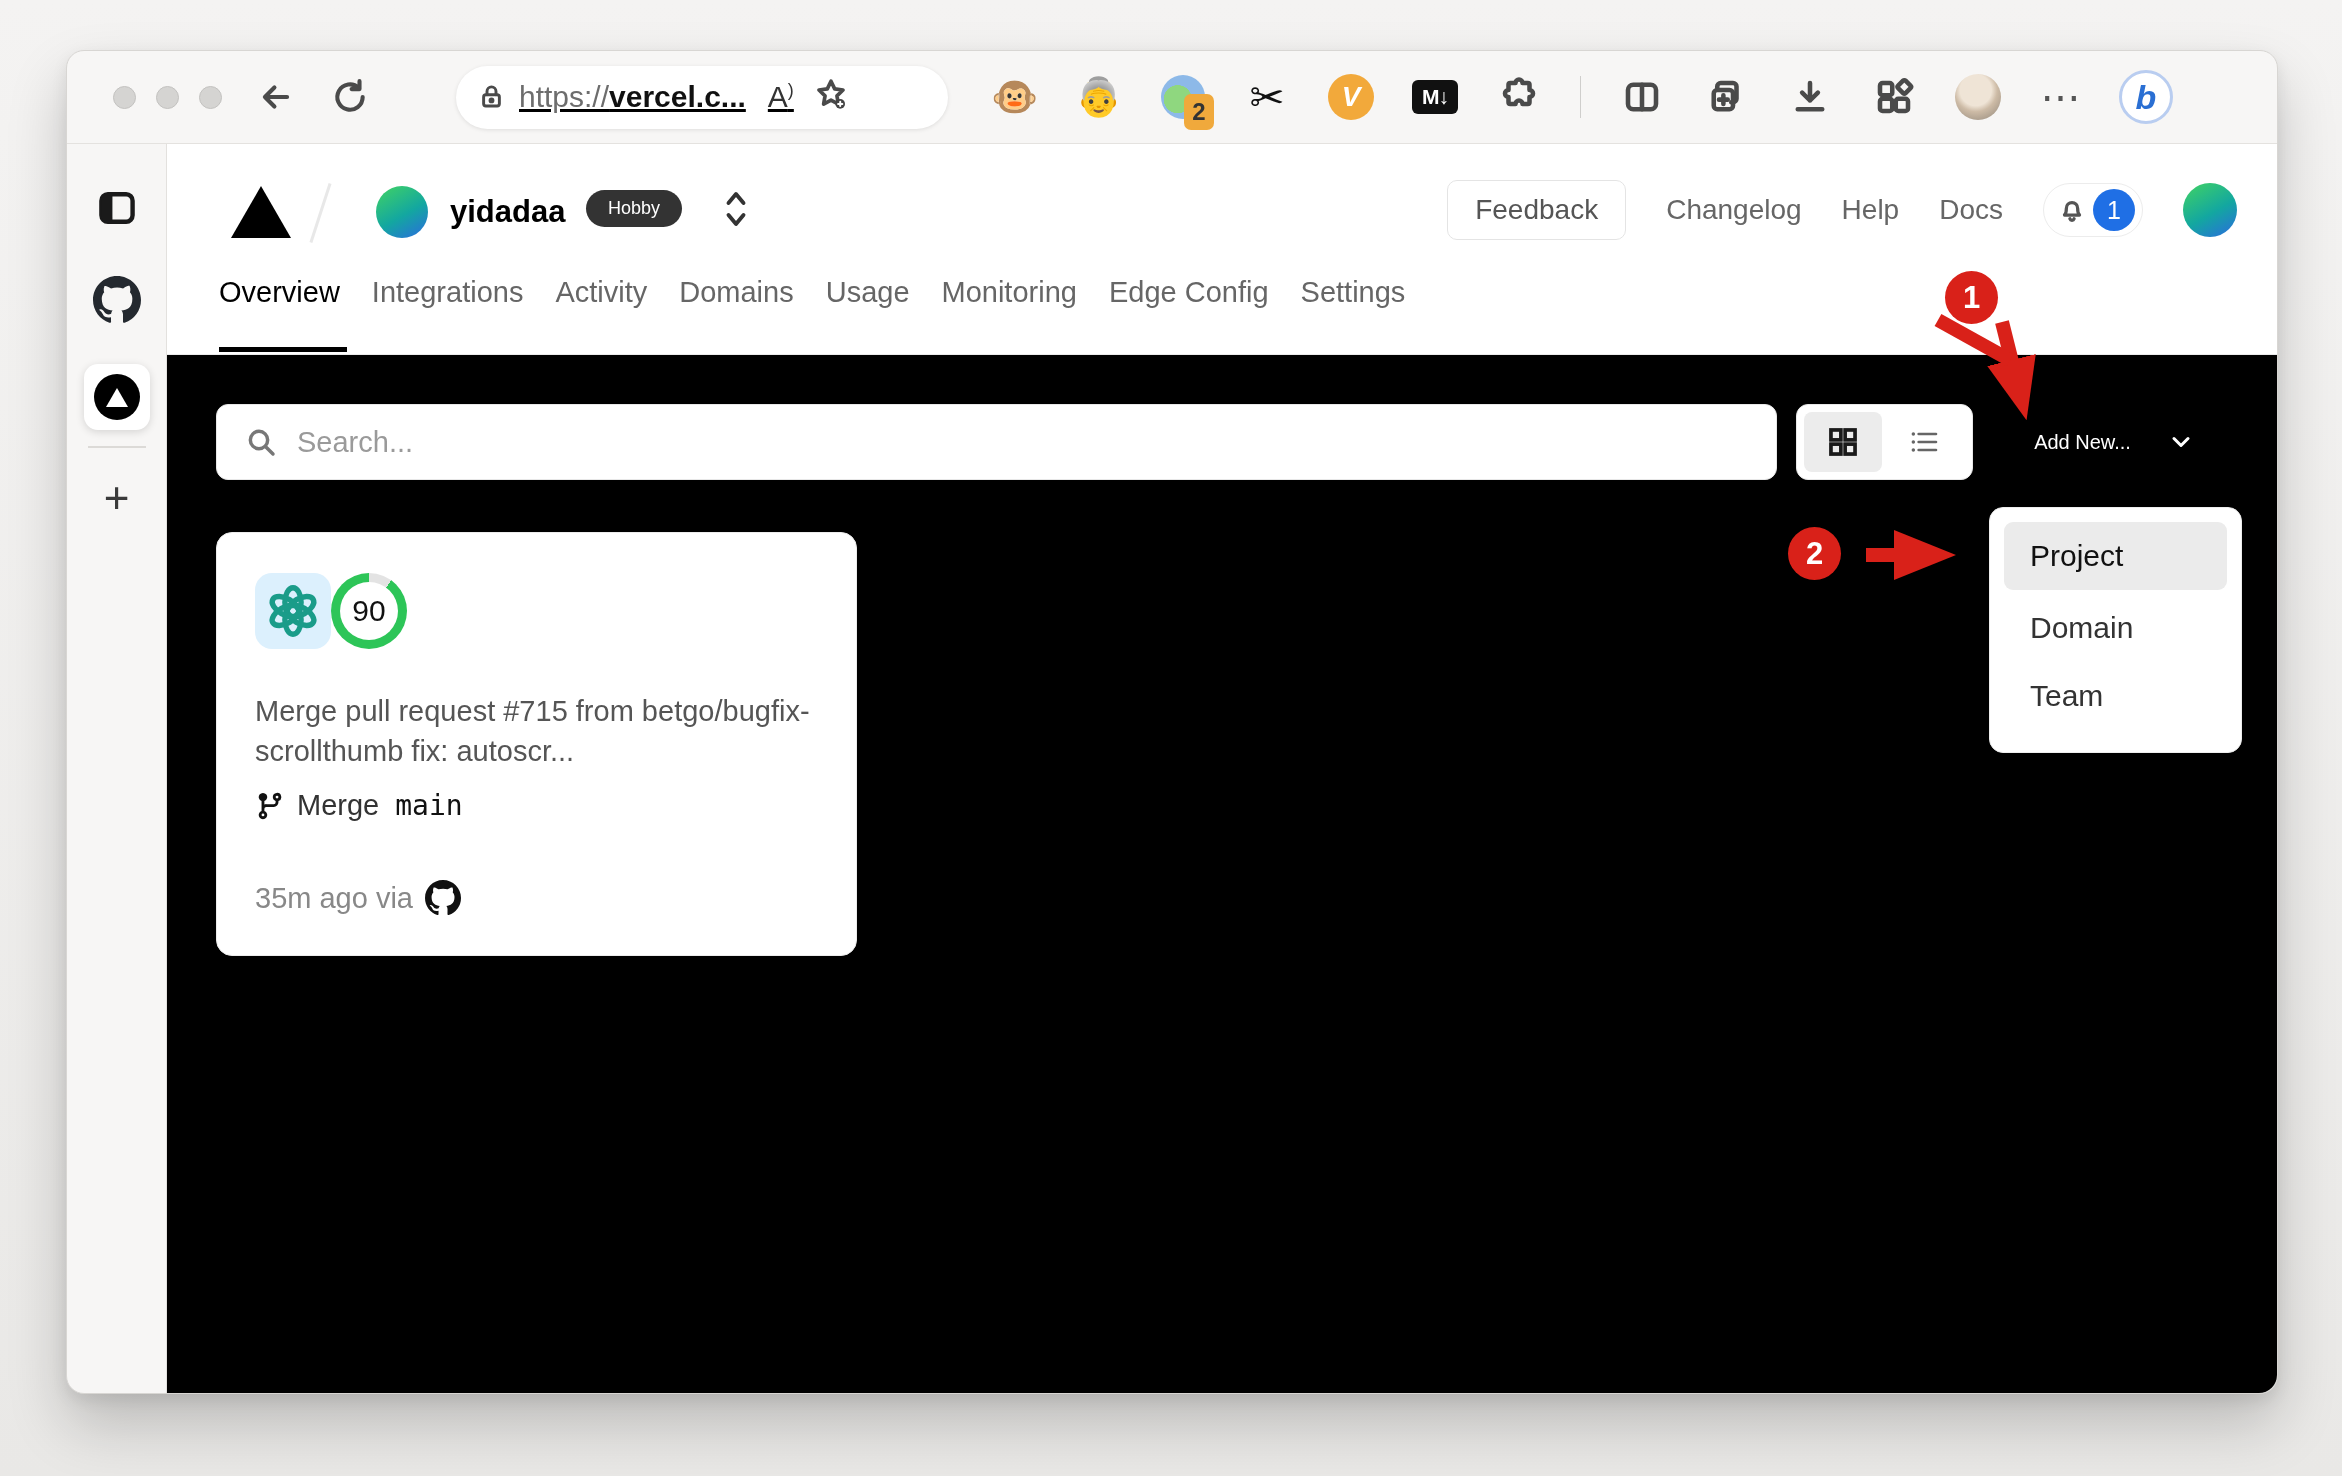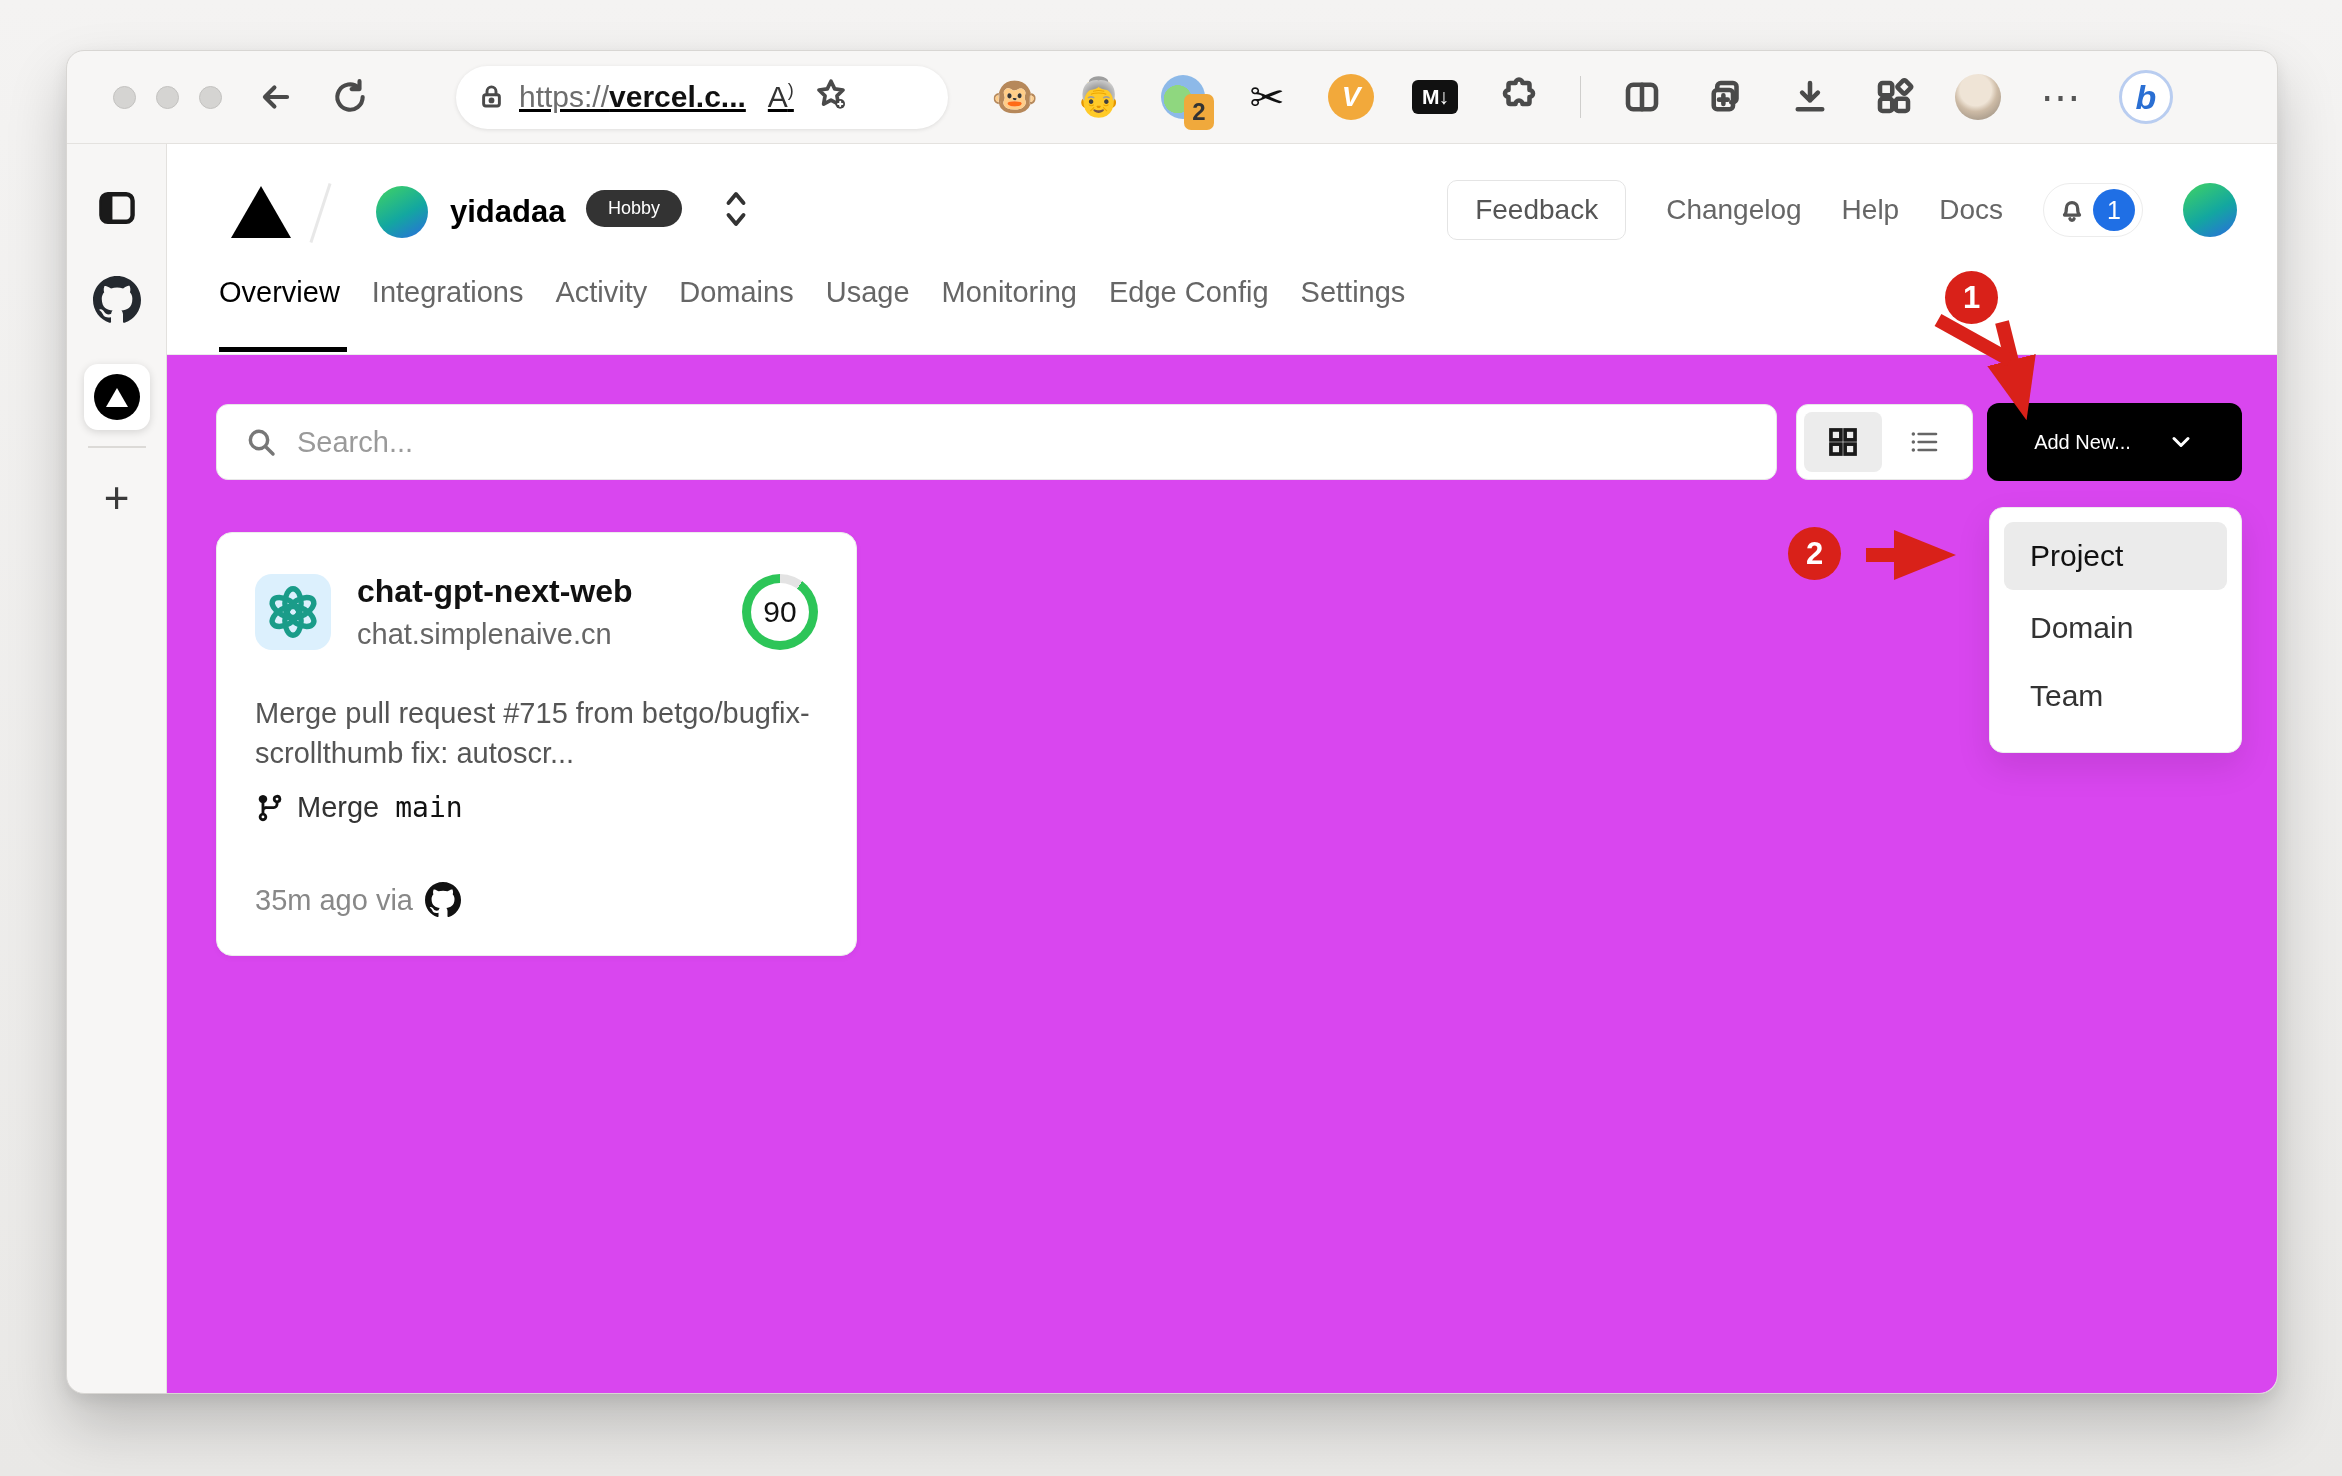--- a/index.html
+++ b/index.html
@@ -76,21 +76,21 @@
     border-radius:30px; padding:5px 7px 5px 13px; }
   .notif { width:42px; height:42px; border-radius:50%; background:#1f6fe5; color:#fff; font-size:25px;
     display:flex; align-items:center; justify-content:center; }
   .user-avatar { width:54px; height:54px; border-radius:50%;
     background:linear-gradient(150deg, #3bcd6b 8%, #13a7a0 55%, #2b6be0 100%); }
   .tabs { position:absolute; left:52px; top:132px; display:flex; gap:32px; }
   .tab { font-size:29px; color:#666; padding-bottom:26px; }
   .tab.active { color:#000; font-weight:500; }
   .tab-underline { position:absolute; left:52px; top:203px; width:128px; height:5px; background:#000; }
   .tabborder { position:absolute; left:0; right:0; top:210px; height:1px; background:#ebebeb; }
-  .content { position:absolute; left:0; right:0; top:211px; bottom:0; background:#d946ef; }
+  .content { position:absolute; left:0; right:0; top:211px; bottom:0; background:#000000; }
   
   .search { position:absolute; left:49px; top:49px; width:1561px; height:76px; background:#fff;
     border:1px solid #e7e7e7; border-radius:12px; display:flex; align-items:center; padding:0 28px; }
   .search input { border:none; outline:none; font-size:29px; color:#333; margin-left:20px; flex:1;
     font-family:"Liberation Sans", sans-serif; background:transparent; }
   .search input::placeholder { color:#9a9a9a; }
   .viewtoggle { position:absolute; left:1629px; top:49px; width:177px; height:76px; background:#fff;
     border:1px solid #e7e7e7; border-radius:12px; display:flex; align-items:center; padding:7px; }
   .gridbtn { width:78px; height:60px; background:#ececec; border-radius:8px; display:flex; align-items:center; justify-content:center; }
   .listbtn { flex:1; display:flex; align-items:center; justify-content:center; }
@@ -342,24 +342,20 @@
               <g fill="none" stroke="#1a9c89" stroke-width="5" transform="translate(24,24)">
                 <ellipse rx="7.5" ry="13.5" cy="-8"></ellipse>
                 <ellipse rx="7.5" ry="13.5" cy="-8" transform="rotate(60)"></ellipse>
                 <ellipse rx="7.5" ry="13.5" cy="-8" transform="rotate(120)"></ellipse>
                 <ellipse rx="7.5" ry="13.5" cy="-8" transform="rotate(180)"></ellipse>
                 <ellipse rx="7.5" ry="13.5" cy="-8" transform="rotate(240)"></ellipse>
                 <ellipse rx="7.5" ry="13.5" cy="-8" transform="rotate(300)"></ellipse>
               </g>
             </svg>
           </div>
-          <div class="cardtitles">
-            <div class="cardname">chat-gpt-next-web</div>
-            <div class="carddomain">chat.simplenaive.cn</div>
-          </div>
           <div class="ring">
             <span>90</span>
           </div>
         </div>
         <div class="commit">Merge pull request #715 from betgo/bugfix-scrollthumb fix: autoscr...</div>
         <div class="branchrow">
           <svg width="30" height="30" viewBox="0 0 16 16" style="margin-right:12px;">
               <path fill="#111" d="M11.75 2.5a.75.75 0 1 0 0 1.5.75.75 0 0 0 0-1.5zm-2.25.75a2.25 2.25 0 1 1 3 2.122V6A2.5 2.5 0 0 1 10 8.5H6a1 1 0 0 0-1 1v1.128a2.251 2.251 0 1 1-1.5 0V5.372a2.25 2.25 0 1 1 1.5 0v1.836A2.493 2.493 0 0 1 6 7h4a1 1 0 0 0 1-1v-.628A2.25 2.25 0 0 1 9.5 3.25zM4.25 12a.75.75 0 1 0 0 1.5.75.75 0 0 0 0-1.5zM3.5 3.25a.75.75 0 1 1 1.5 0 .75.75 0 0 1-1.5 0z"></path>
             </svg>
           <span>Merge</span>

